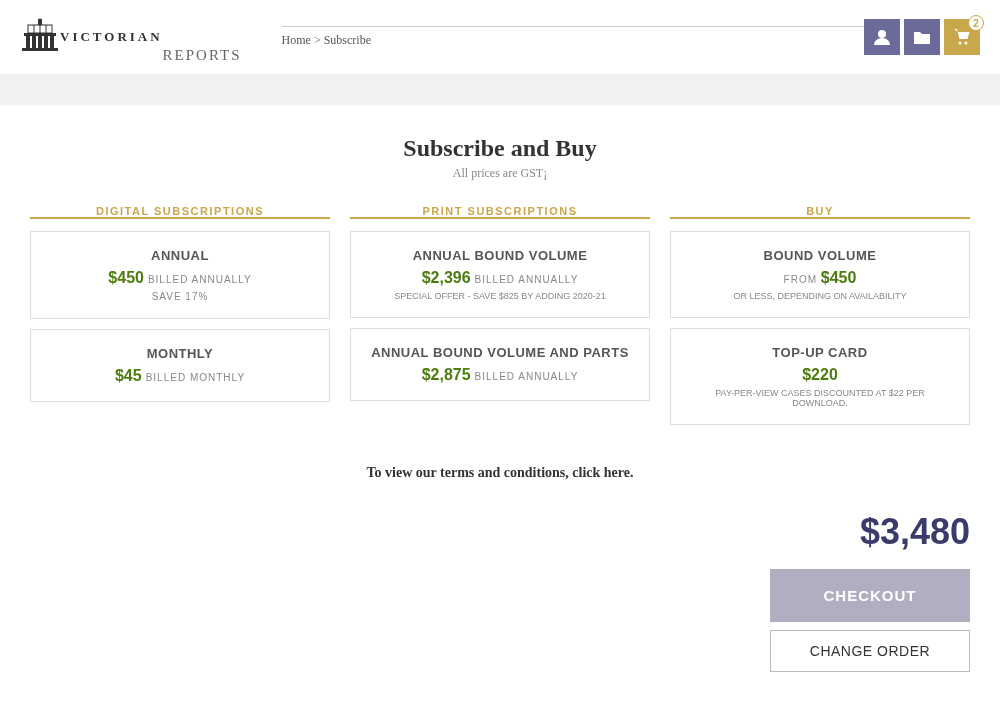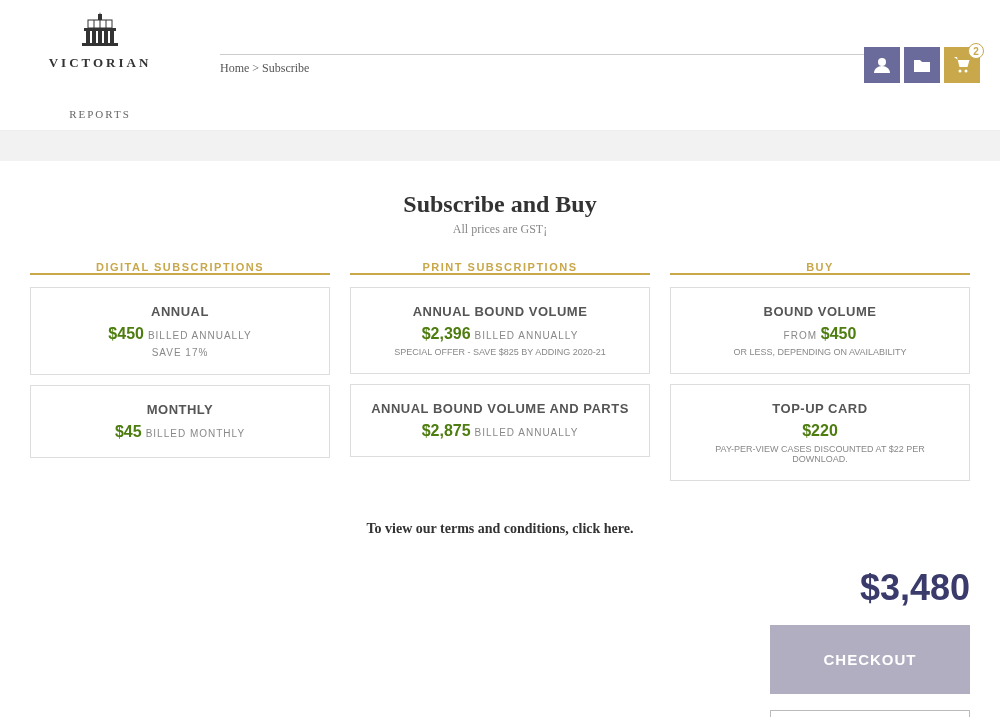--- a/index.html
+++ b/index.html
@@ -8,39 +8,39 @@
     
     .header {
       display: flex;
       align-items: center;
       justify-content: space-between;
       padding: 10px 20px;
       border-bottom: 1px solid #eee;
     }
     .logo-area {
       display: flex;
-      flex-direction: column;
+      flex-direction: row;
       align-items: center;
       min-width: 160px;
     }
     .logo-icon {
       font-size: 28px;
       color: #333;
       line-height: 1;
     }
     .logo-title {
       font-family: 'Times New Roman', serif;
       font-size: 13px;
       letter-spacing: 3px;
       color: #333;
       text-transform: uppercase;
       font-weight: bold;
     }
     .logo-subtitle {
-      font-size: 11px;
+      font-size: 15px;
       letter-spacing: 2px;
       color: #666;
       text-transform: uppercase;
       margin-top: 37px;
     }
     .nav-area {
       flex: 1;
       display: flex;
       flex-direction: column;
       justify-content: flex-end;
@@ -209,27 +209,27 @@
       font-weight: bold;
       color: #3a3a6b;
       font-family: Arial, sans-serif;
       margin-bottom: 16px;
     }
     .checkout-btn {
       background: #b0aec0;
       color: #fff;
       border: none;
       width: 200px;
-      padding: 26px;
+      padding: 18px;
       font-size: 15px;
       font-weight: bold;
       letter-spacing: 1px;
       cursor: pointer;
       font-family: Arial, sans-serif;
-      margin-bottom: 16px;
+      margin-bottom: 8px;
     }
     .change-order-btn {
       background: #fff;
       color: #333;
       border: 1px solid #bbb;
       width: 200px;
       padding: 12px;
       font-size: 14px;
       letter-spacing: 0.5px;
       cursor: pointer;

